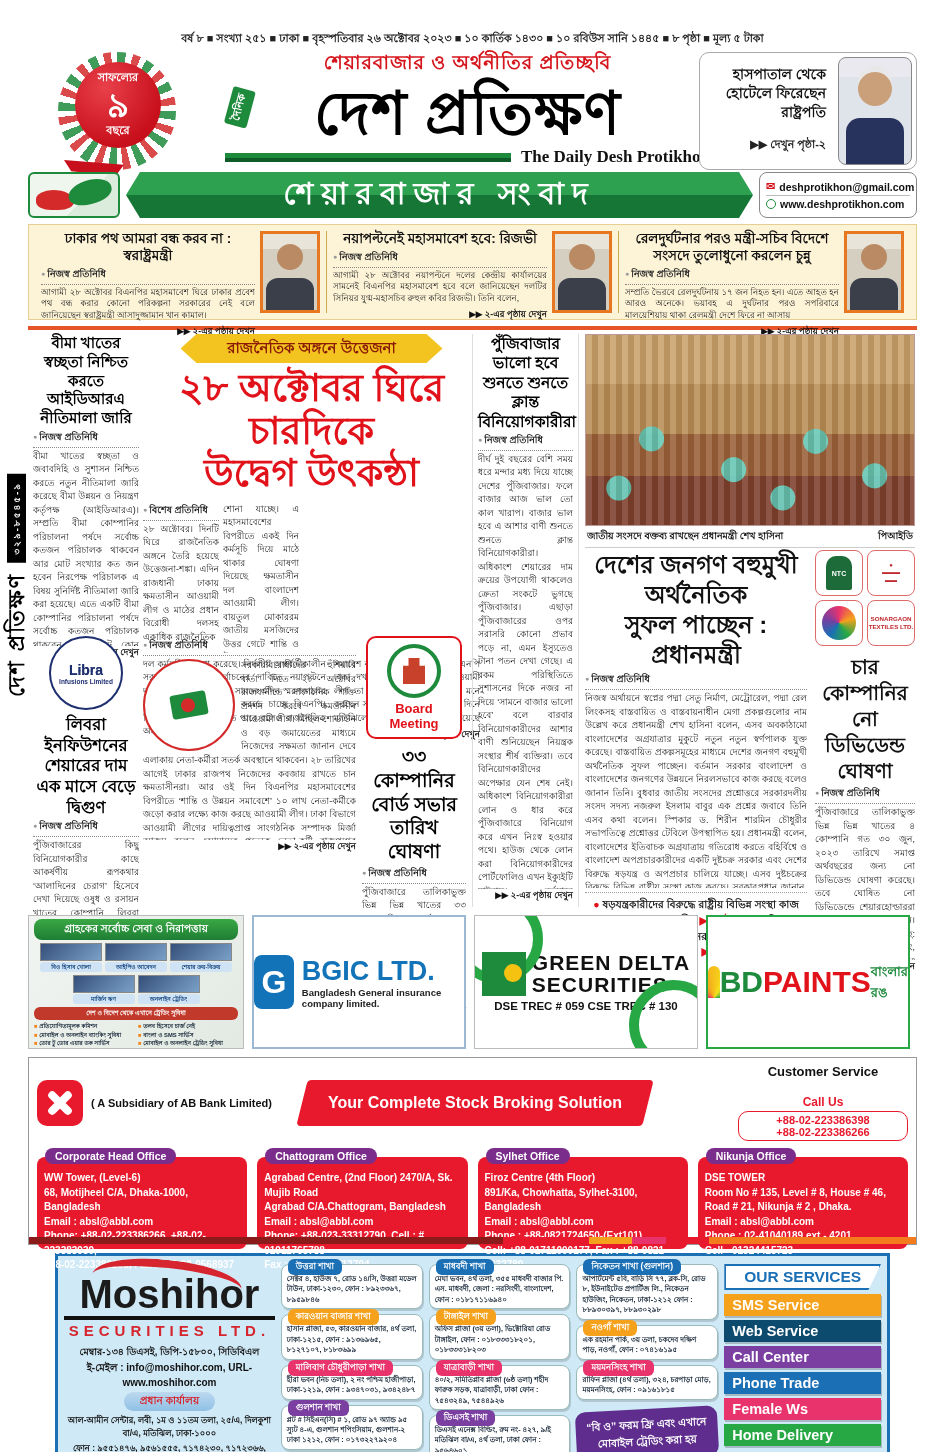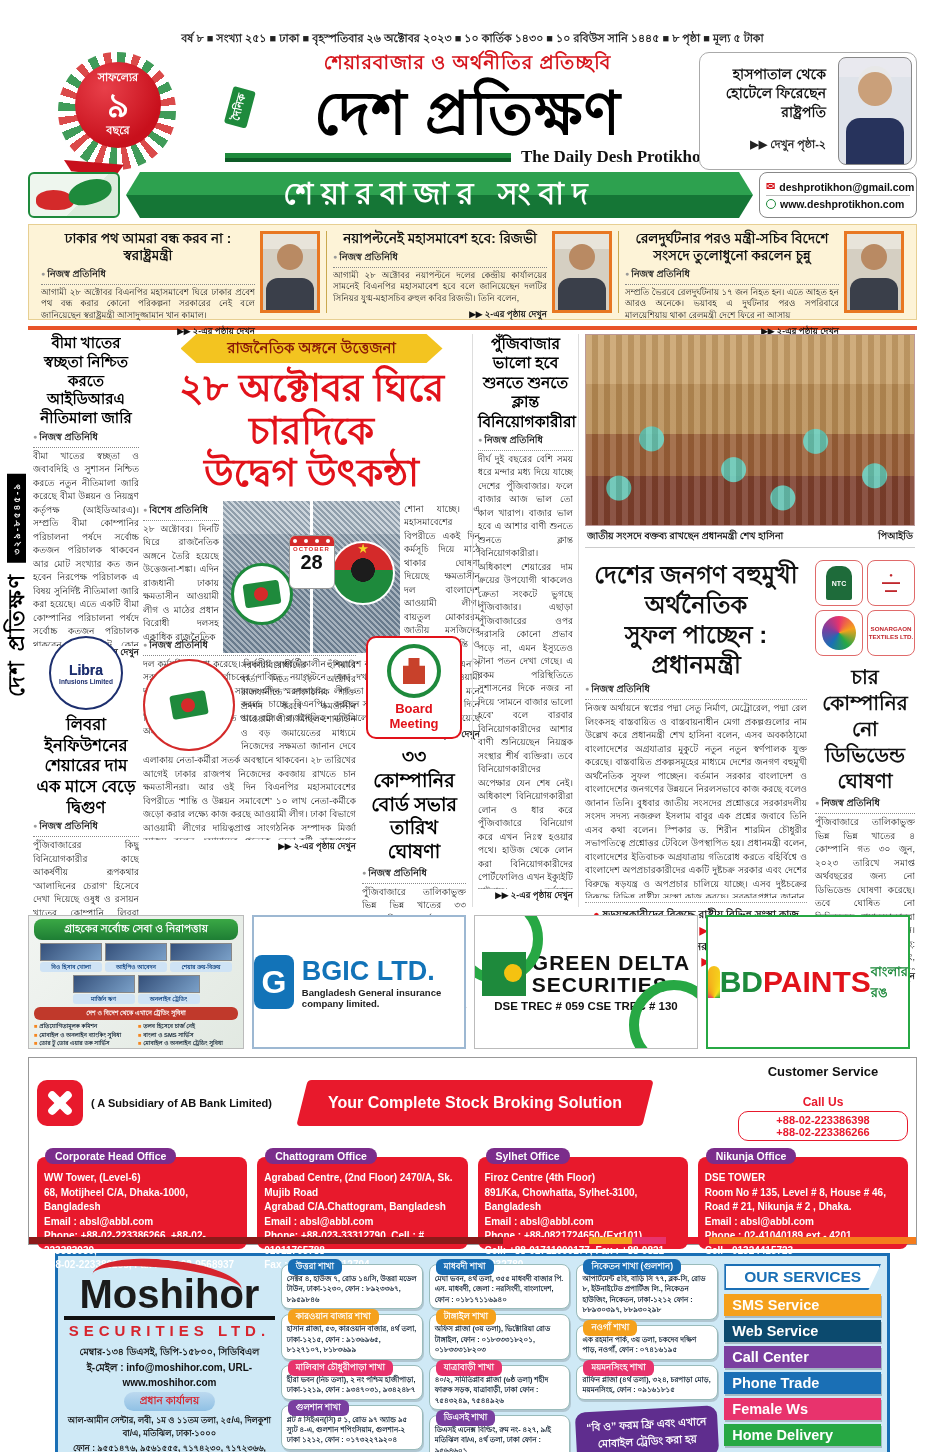--- a/index.html
+++ b/index.html
@@ -134,21 +134,21 @@
   .bigphoto::before { content:""; position:absolute; inset:35% 0 0 0;
      background:radial-gradient(circle 14px at 20% 30%, #5fd0c0 0 12px, transparent 13px),
                 radial-gradient(circle 14px at 45% 55%, #5fd0c0 0 12px, transparent 13px),
                 radial-gradient(circle 14px at 70% 32%, #5fd0c0 0 12px, transparent 13px),
                 radial-gradient(circle 14px at 88% 60%, #5fd0c0 0 12px, transparent 13px),
                 radial-gradient(circle 14px at 10% 70%, #5fd0c0 0 12px, transparent 13px),
                 radial-gradient(circle 14px at 60% 78%, #5fd0c0 0 12px, transparent 13px); opacity:.9; }
   .bigphoto::after { content:""; position:absolute; inset:0;
      background:repeating-linear-gradient(90deg, rgba(255,255,255,.12) 0 6px, rgba(70,40,20,.12) 6px 12px); }
   .capt-row { display:flex; justify-content:space-between; font-size:9.5px; font-weight:bold; padding:3px 2px; border-bottom:1px solid #ccc;}
-  .pe-row { display:flex; gap:8px; margin-top:12px; }
+  .pe-row { display:flex; gap:8px; margin-top:2px; }
   .pe-left { width:222px; }
   .pm-h { font-size:24px; font-weight:bold; text-align:center; line-height:1.25; }
   .pm-bullets { border-top:1px dotted #999; margin-top:4px; padding-top:4px; font-size:10.5px; font-weight:bold; text-align:center; line-height:1.5; color:#222;}
   .rdot { color:#e2121a; }
   .rpg { color:#e2121a; }
   .pe-right { flex:1; }
   .logo4 { display:grid; grid-template-columns:1fr 1fr; gap:4px; }
   .ltile { height:46px; border:1.5px solid #e06a6a; border-radius:8px; background:#fff; display:flex; align-items:center; justify-content:center; overflow:hidden; text-align:center;}
   .ntc { width:26px; height:34px; background:#1e6b3a; border-radius:10px 10px 2px 2px; color:#fff; font-size:7px; font-weight:bold; display:flex; align-items:center; justify-content:center;}
   .tallu { color:#c0272d; font-size:6px; font-weight:bold; line-height:1.2; }
@@ -355,40 +355,20 @@
       <div class="kicker">রাজনৈতিক অঙ্গনে উত্তেজনা</div>
       <div class="lead-h">
         <div>২৮ অক্টোবর ঘিরে চারদিকে</div>
         <div>উদ্বেগ উৎকন্ঠা</div>
       </div>
       <div class="lead-row">
         <div class="lead-c1">
           <div class="byline">বিশেষ প্রতিনিধি</div>
           <div class="btxt" style="height:128px;">২৮ অক্টোবর। দিনটি ঘিরে রাজনৈতিক অঙ্গনে তৈরি হয়েছে উত্তেজনা-শঙ্কা। এদিন রাজধানী ঢাকায় ক্ষমতাসীন আওয়ামী লীগ ও মাঠের প্রধান বিরোধী দলসহ একাধিক রাজনৈতিক</div>
         </div>
-        <div class="lead-photo">
-          <div class="crowd">
-            <div class="al-logo">
-                <div class="al-flag"></div>
-              </div>
-          </div>
-          <div class="crowd">
-            <div class="bnp-logo"></div>
-          </div>
-          <div class="cal">
-            <div class="cstrip">
-                <i></i>
-                <i></i>
-                <i></i>
-                <i></i>
-              </div>
-            <div class="cmon">OCTOBER</div>
-            <div class="cday">28</div>
-          </div>
-        </div>
         <div class="lead-c2">
           <div class="btxt" style="height:150px;">শোনা যাচ্ছে। এ মহাসমাবেশের বিপরীতে একই দিন কর্মসূচি দিয়ে মাঠে থাকার ঘোষণা দিয়েছে ক্ষমতাসীন দল বাংলাদেশ আওয়ামী লীগ। বায়তুল মোকাররম জাতীয় মসজিদের উত্তর গেটে শান্তি ও উন্নয়ন</div>
         </div>
       </div>
       <div class="lead-bot">
         <div class="lead-b1 btxt" style="height:84px;">দল কর্মসূচি ঘোষণা করেছে। নির্দলীয় অন্তর্বর্তীকালীন সরকারের অধীনে নির্বাচনের দাবিতে নয়াপল্টনে দলের কেন্দ্রীয় কার্যালয়ের সামনে এদিন স্মরণকালের সবচেয়ে বড় মহাসমাবেশ করতে চাচ্ছে বিএনপি। বিএনপি ঢাকা দখল করতে পারে বলেও রাজনৈতিক অঙ্গনে গুঞ্জন</div>
         <div class="lead-b2">
           <div class="btxt" style="height:70px;">সমাবেশ করবে দলটি। যদি এদিন বিএনপি ঢাকা দখল করতে চায় তবে আওয়ামী লীগ তা প্রতিরোধ করবে এমনটাই মনে করছেন সাধারণ মানুষ। এদিকে একই দিনে মতিঝিলে সমাবেশ করার ঘোষণা দিয়েছে বাংলাদেশ জামায়াতে</div>
           <div class="jump">▶▶ ২-এর পৃষ্ঠায় দেখুন</div>
         </div>

